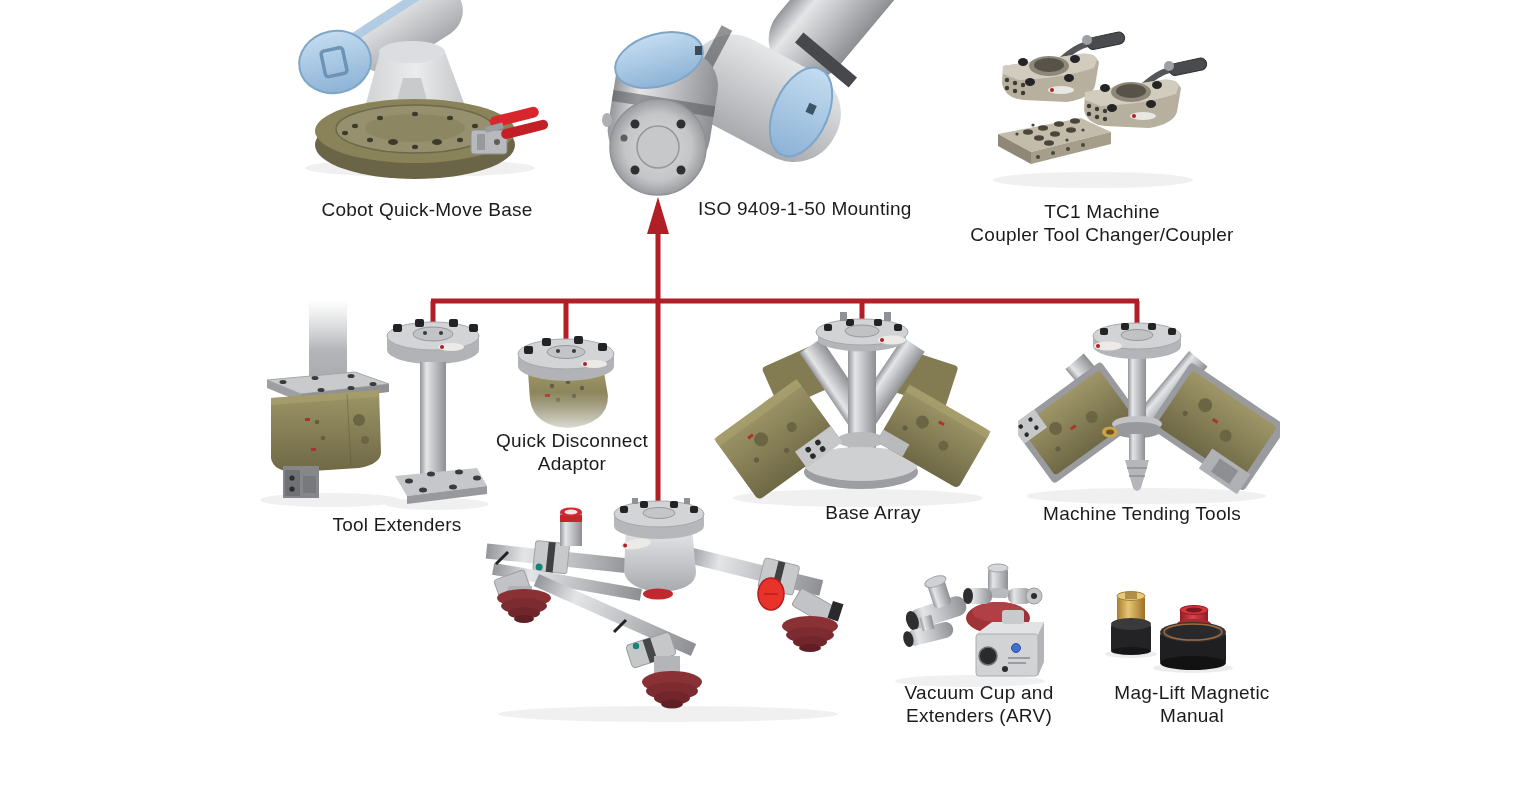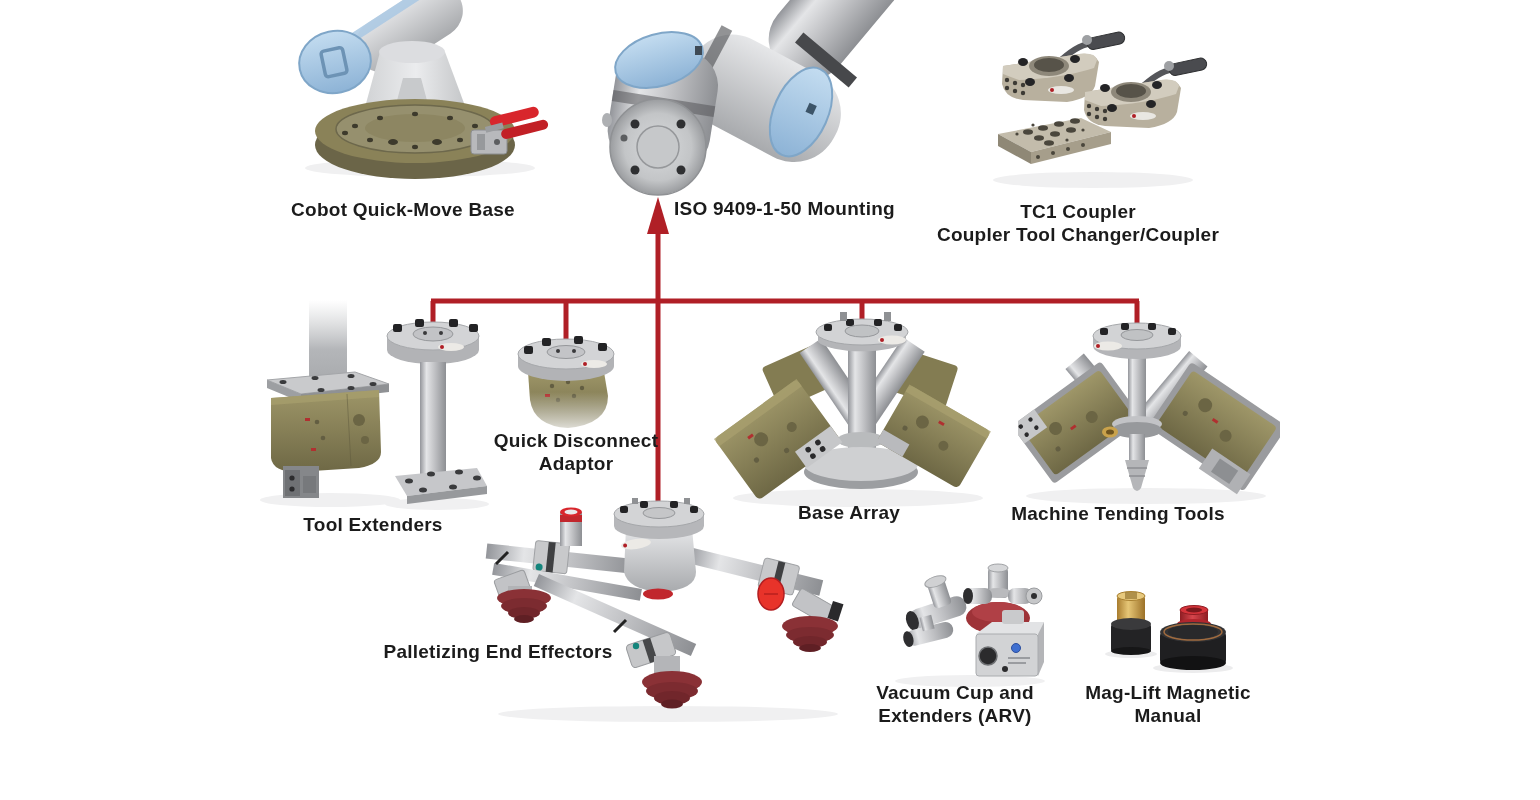--- a/index.html
+++ b/index.html
@@ -7,22 +7,22 @@
     --connector-red:#b01f26;
     --label-text:#1b1b1b;
   }
   *{margin:0;padding:0;box-sizing:border-box;}
   html,body{background:#fff;}
   .page{position:relative;width:1540px;height:800px;background:var(--background);
         overflow:hidden;font-family:"Liberation Sans",sans-serif;}
   .art{position:absolute;}
   .connectors{position:absolute;left:0;top:0;width:1540px;height:800px;pointer-events:none;}
   .lbl{position:absolute;color:var(--label-text);font-size:19px;line-height:23px;
-       font-weight:700;letter-spacing:.25px;white-space:nowrap;text-align:center;
-       transform:translateX(-50%);}
+       font-weight:400;letter-spacing:.25px;white-space:nowrap;text-align:center;
+       transform:translateX(-50%);margin-left:24px;}
   .lbl.left{transform:none;text-align:right;}
 </style>
 </head>
 <body>
 
 <div class="page">
 
   <svg width="0" height="0" style="position:absolute" aria-hidden="true">
     <defs>
       <linearGradient id="gMetalV" x1="0" y1="0" x2="0" y2="1">
@@ -217,21 +217,21 @@
         <circle cx="84" cy="118" r="1.6"></circle>
           <circle cx="100" cy="108" r="1.6"></circle>
         <circle cx="55" cy="135" r="2"></circle>
           <circle cx="70" cy="131" r="2"></circle>
         <circle cx="85" cy="127" r="2"></circle>
           <circle cx="100" cy="123" r="2"></circle>
       </g>
     </g>
   </svg>
   <div class="lbl" style="left:1078px;top:200px">
-    <div>TC1 Coupler</div>
+    <div>TC1 Machine</div>
     <div>Coupler Tool Changer/Coupler</div>
   </div>
 
   <svg class="art" style="left:255px;top:300px;width:235px;height:215px" viewBox="0 0 235 215">
     <ellipse cx="75" cy="200" rx="70" ry="7" fill="#f0f0f1"></ellipse>
     <ellipse cx="182" cy="204" rx="52" ry="6" fill="#f0f0f1"></ellipse>
     <rect x="54" y="0" width="38" height="82" fill="url(#gTubeFade)"></rect>
     <path d="M12 80 L100 72 L134 84 L46 94 Z" fill="#c9cacc" stroke="#a4a6a9" stroke-width="1"></path>
     <path d="M12 80 L12 88 L46 102 L46 94 Z" fill="#9d9fa2"></path>
     <path d="M46 94 L134 84 L134 92 L46 102 Z" fill="#8f9194"></path>
@@ -302,21 +302,21 @@
       <rect x="62" y="12" width="9" height="8" rx="2"></rect>
         <rect x="86" y="19" width="9" height="8" rx="2"></rect>
     </g>
     <ellipse cx="54" cy="28" rx="19" ry="6.5" fill="#c3c4c7" stroke="#96989b"></ellipse>
     <circle cx="46" cy="27" r="2" fill="#39393b"></circle>
       <circle cx="62" cy="27" r="2" fill="#39393b"></circle>
     <ellipse cx="82" cy="40" rx="13" ry="4" fill="#eceae6"></ellipse>
       <circle cx="73" cy="40" r="2" fill="#b01f26"></circle>
     <rect x="10" y="68" width="110" height="47" fill="url(#gFadeWhite)"></rect>
   </svg>
-  <div class="lbl" style="left:576px;top:429px">
+  <div class="lbl" style="left:548px;top:429px">
     <div>Quick Disconnect</div>
     <div>Adaptor</div>
   </div>
 
   <svg class="art" style="left:708px;top:310px;width:290px;height:200px" viewBox="0 0 290 200">
     <ellipse cx="150" cy="188" rx="125" ry="9" fill="#f0f0f1"></ellipse>
     <g transform="rotate(-24 95 70)">
         <rect x="62" y="42" width="62" height="46" rx="4" fill="#837c52"></rect>
       </g>
     <g transform="rotate(18 214 72)">
@@ -498,21 +498,20 @@
       </g>
       <rect x="164" y="-2" width="6" height="8" fill="#8f9194"></rect>
         <rect x="216" y="-2" width="6" height="8" fill="#8f9194"></rect>
       <ellipse cx="191" cy="15" rx="16" ry="5.5" fill="#c5c6c8" stroke="#96989b"></ellipse>
       <g transform="rotate(-8 168 46)">
           <ellipse cx="168" cy="46" rx="15" ry="5" fill="#eceae6"></ellipse>
           <circle cx="157" cy="46" r="2" fill="#b01f26"></circle>
         </g>
     </g>
   </svg>
-  <div class="lbl" style="left:498px;top:640px">Palletizing End Effectors</div>
 
   <svg class="art" style="left:884px;top:560px;width:168px;height:130px" viewBox="0 0 168 130">
     <ellipse cx="86" cy="121" rx="75" ry="6" fill="#f0f0f1"></ellipse>
     <g transform="rotate(-18 55 52)">
       <rect x="25" y="42" width="58" height="20" rx="9" fill="url(#gShaft)"></rect>
       <ellipse cx="27" cy="52" rx="6" ry="10" fill="#2e2e30"></ellipse>
       <rect x="52" y="22" width="18" height="26" rx="4" fill="url(#gShaft)"></rect>
       <ellipse cx="61" cy="22" rx="11" ry="5" fill="#d0d1d3" stroke="#a0a2a5"></ellipse>
     </g>
     <ellipse cx="114" cy="58" rx="32" ry="16" fill="#9e3338"></ellipse>

